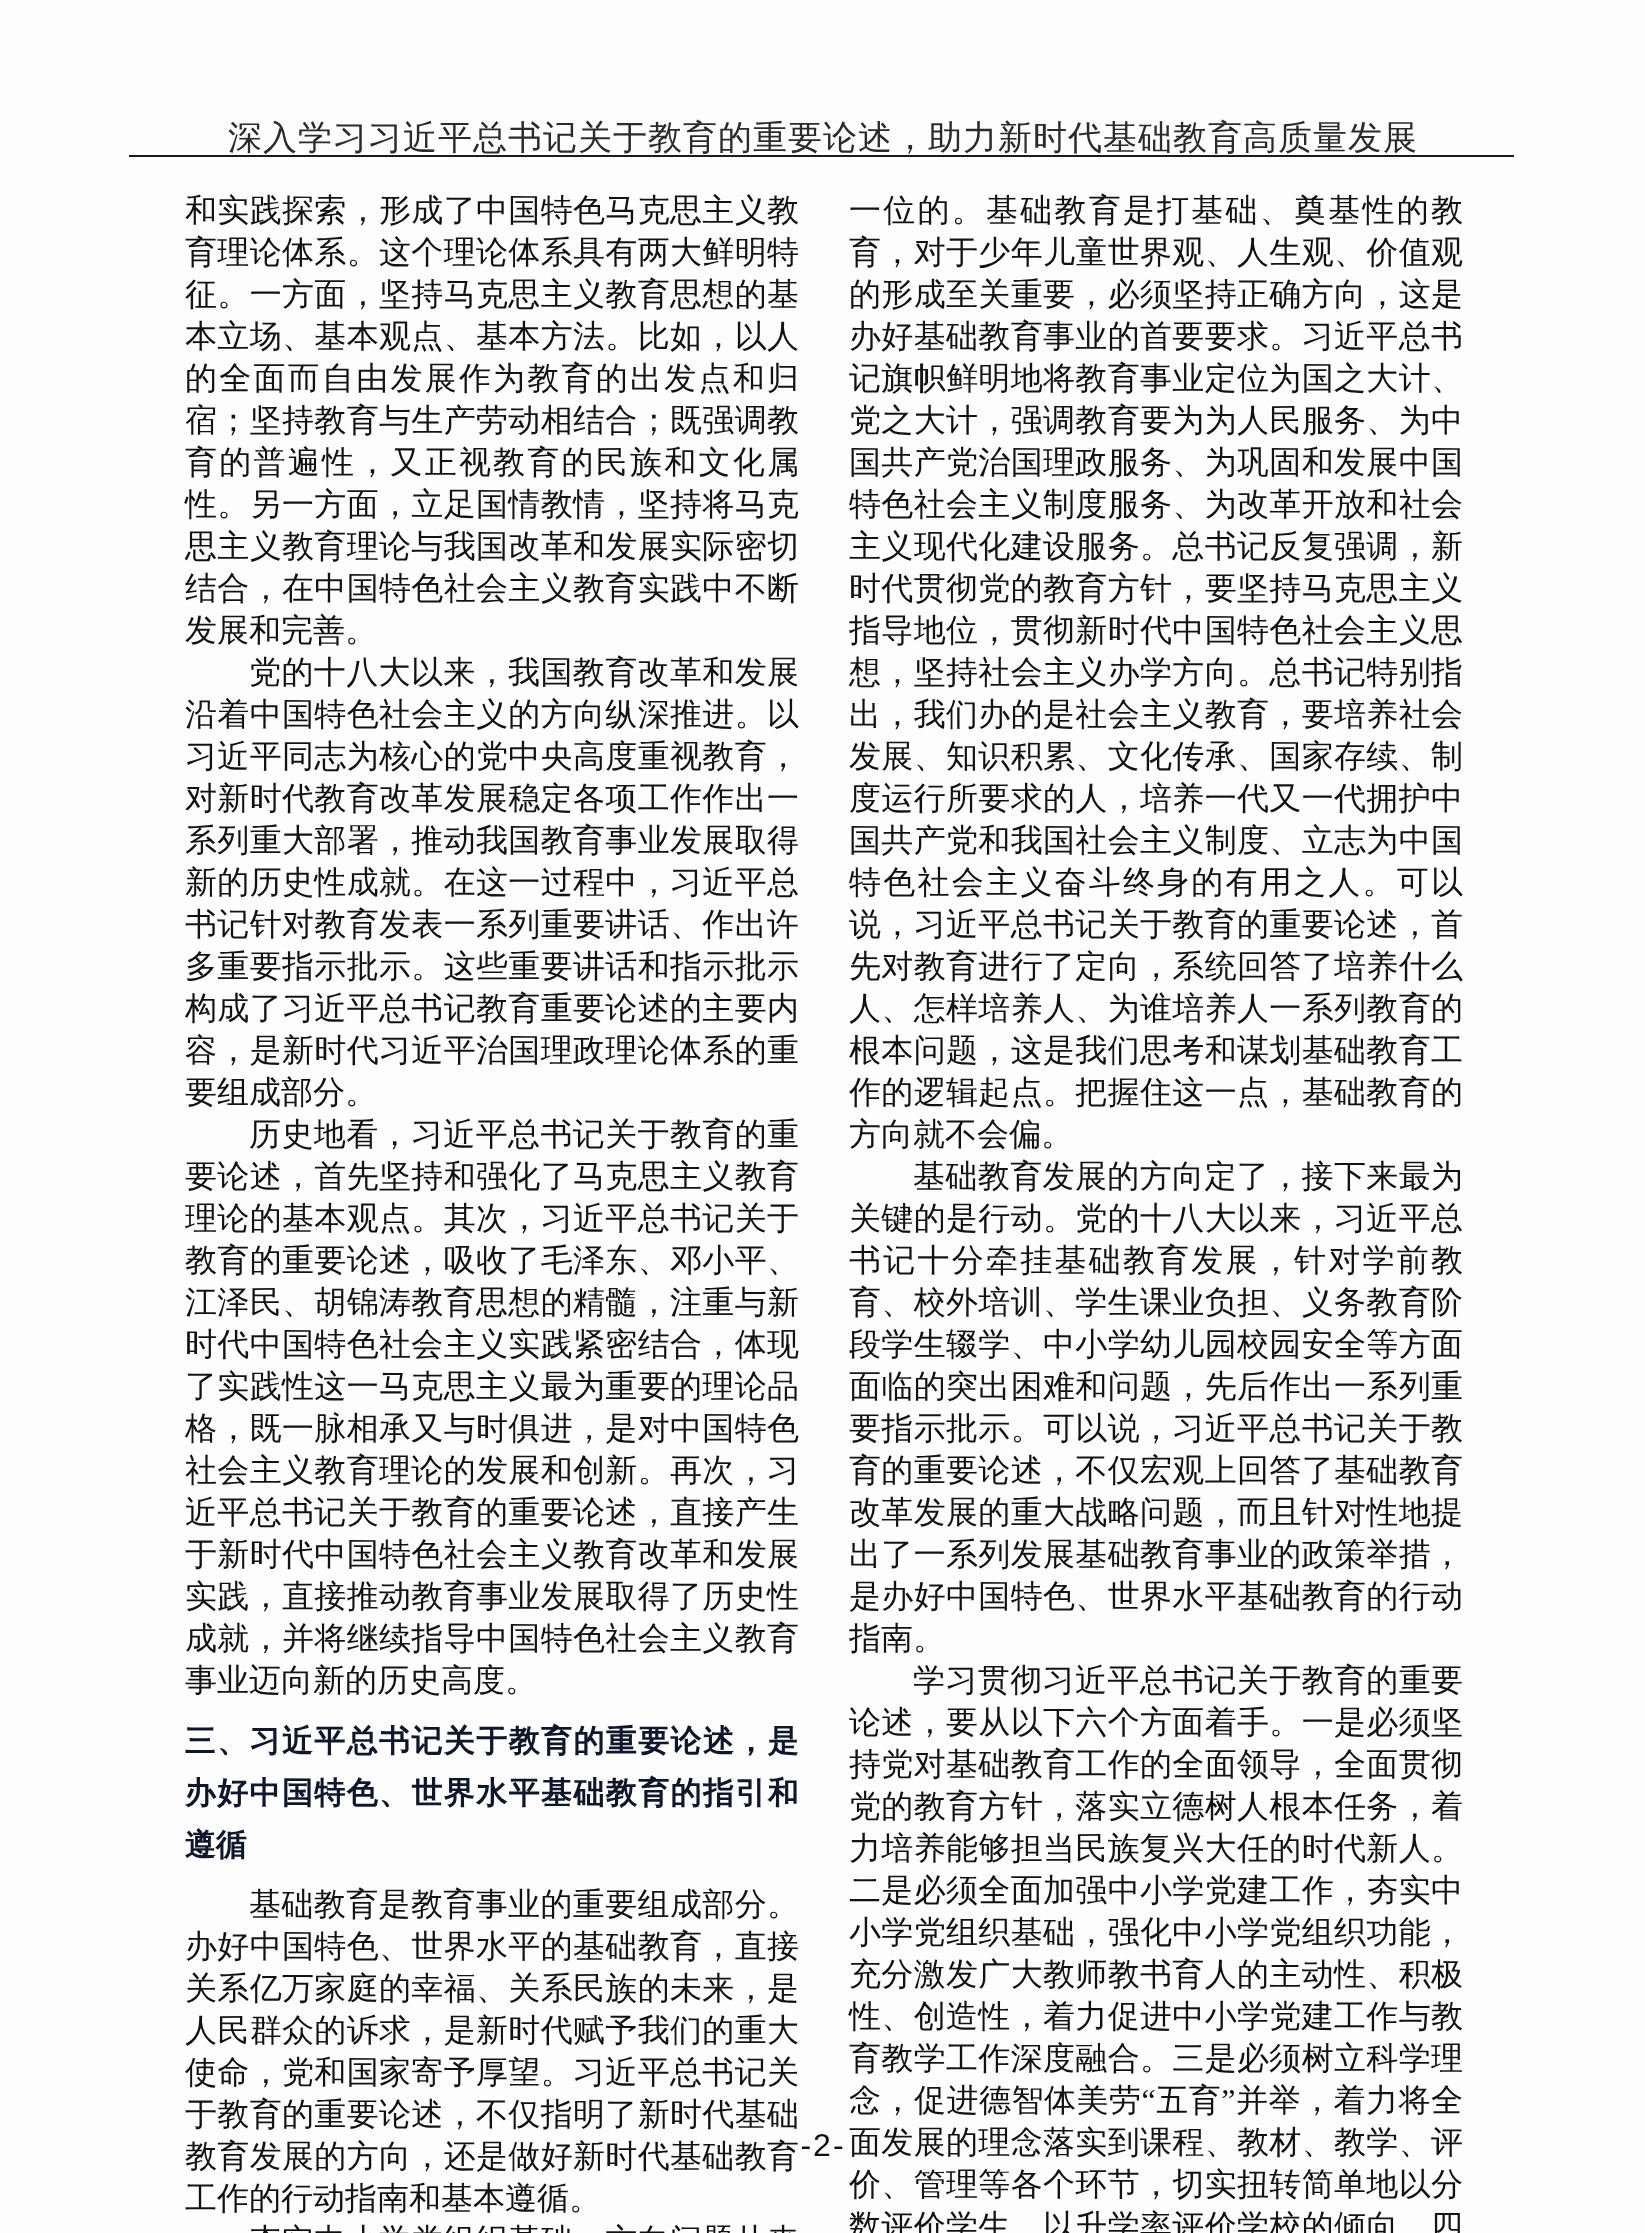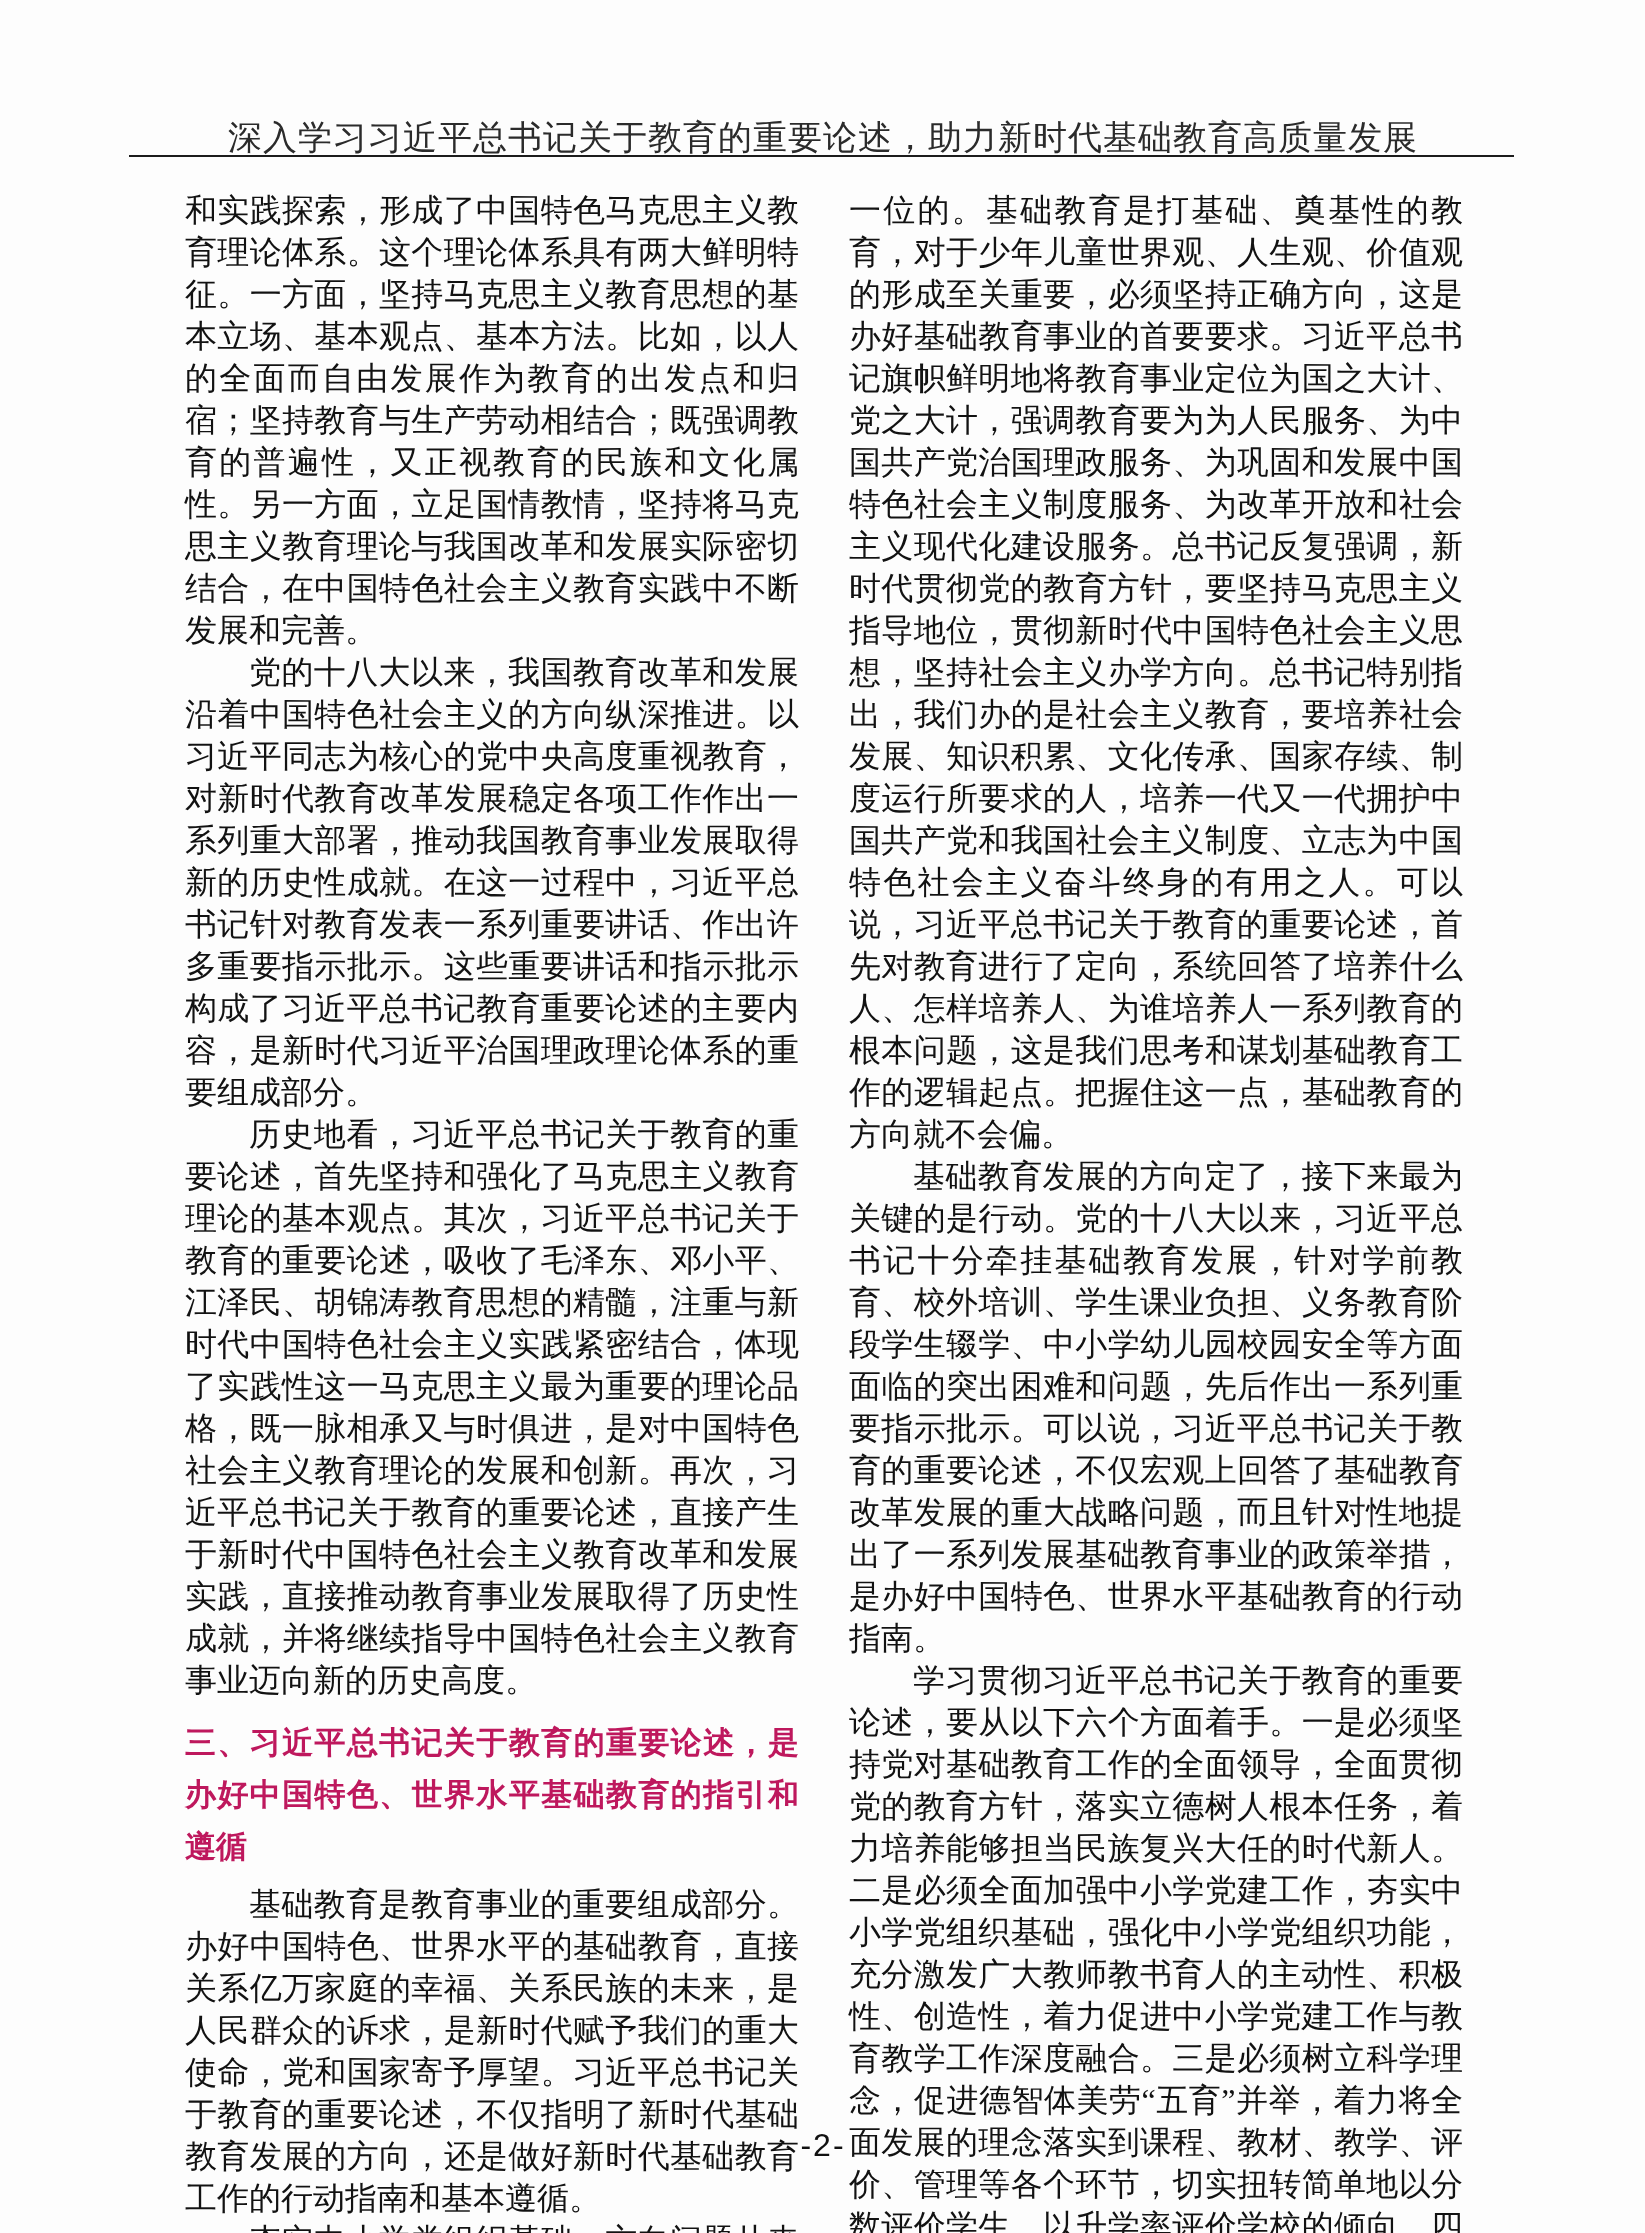--- a/index.html
+++ b/index.html
@@ -51,26 +51,26 @@
     font-size: 32px;
     line-height: 42px;
     text-align: justify;
     color: #121212;
   }
   p.indent {
     text-indent: 2em;
   }
   h2.section {
     margin: 16px 0 10px 0;
-    font-family: Liberation Sans, sans-serif;
+    font-family: Liberation Mono, monospace;
     font-weight: 700;
     font-size: 31px;
     line-height: 52px;
     text-align: justify;
-    color: #be185d;
+    color: #0f172a;
   }
   .footer-row {
     position: absolute;
     left: 227px;
     top: 2064px;
     width: 1242px;
     display: flex;
     justify-content: space-between;
     align-items: baseline;
     font-size: 27px;

